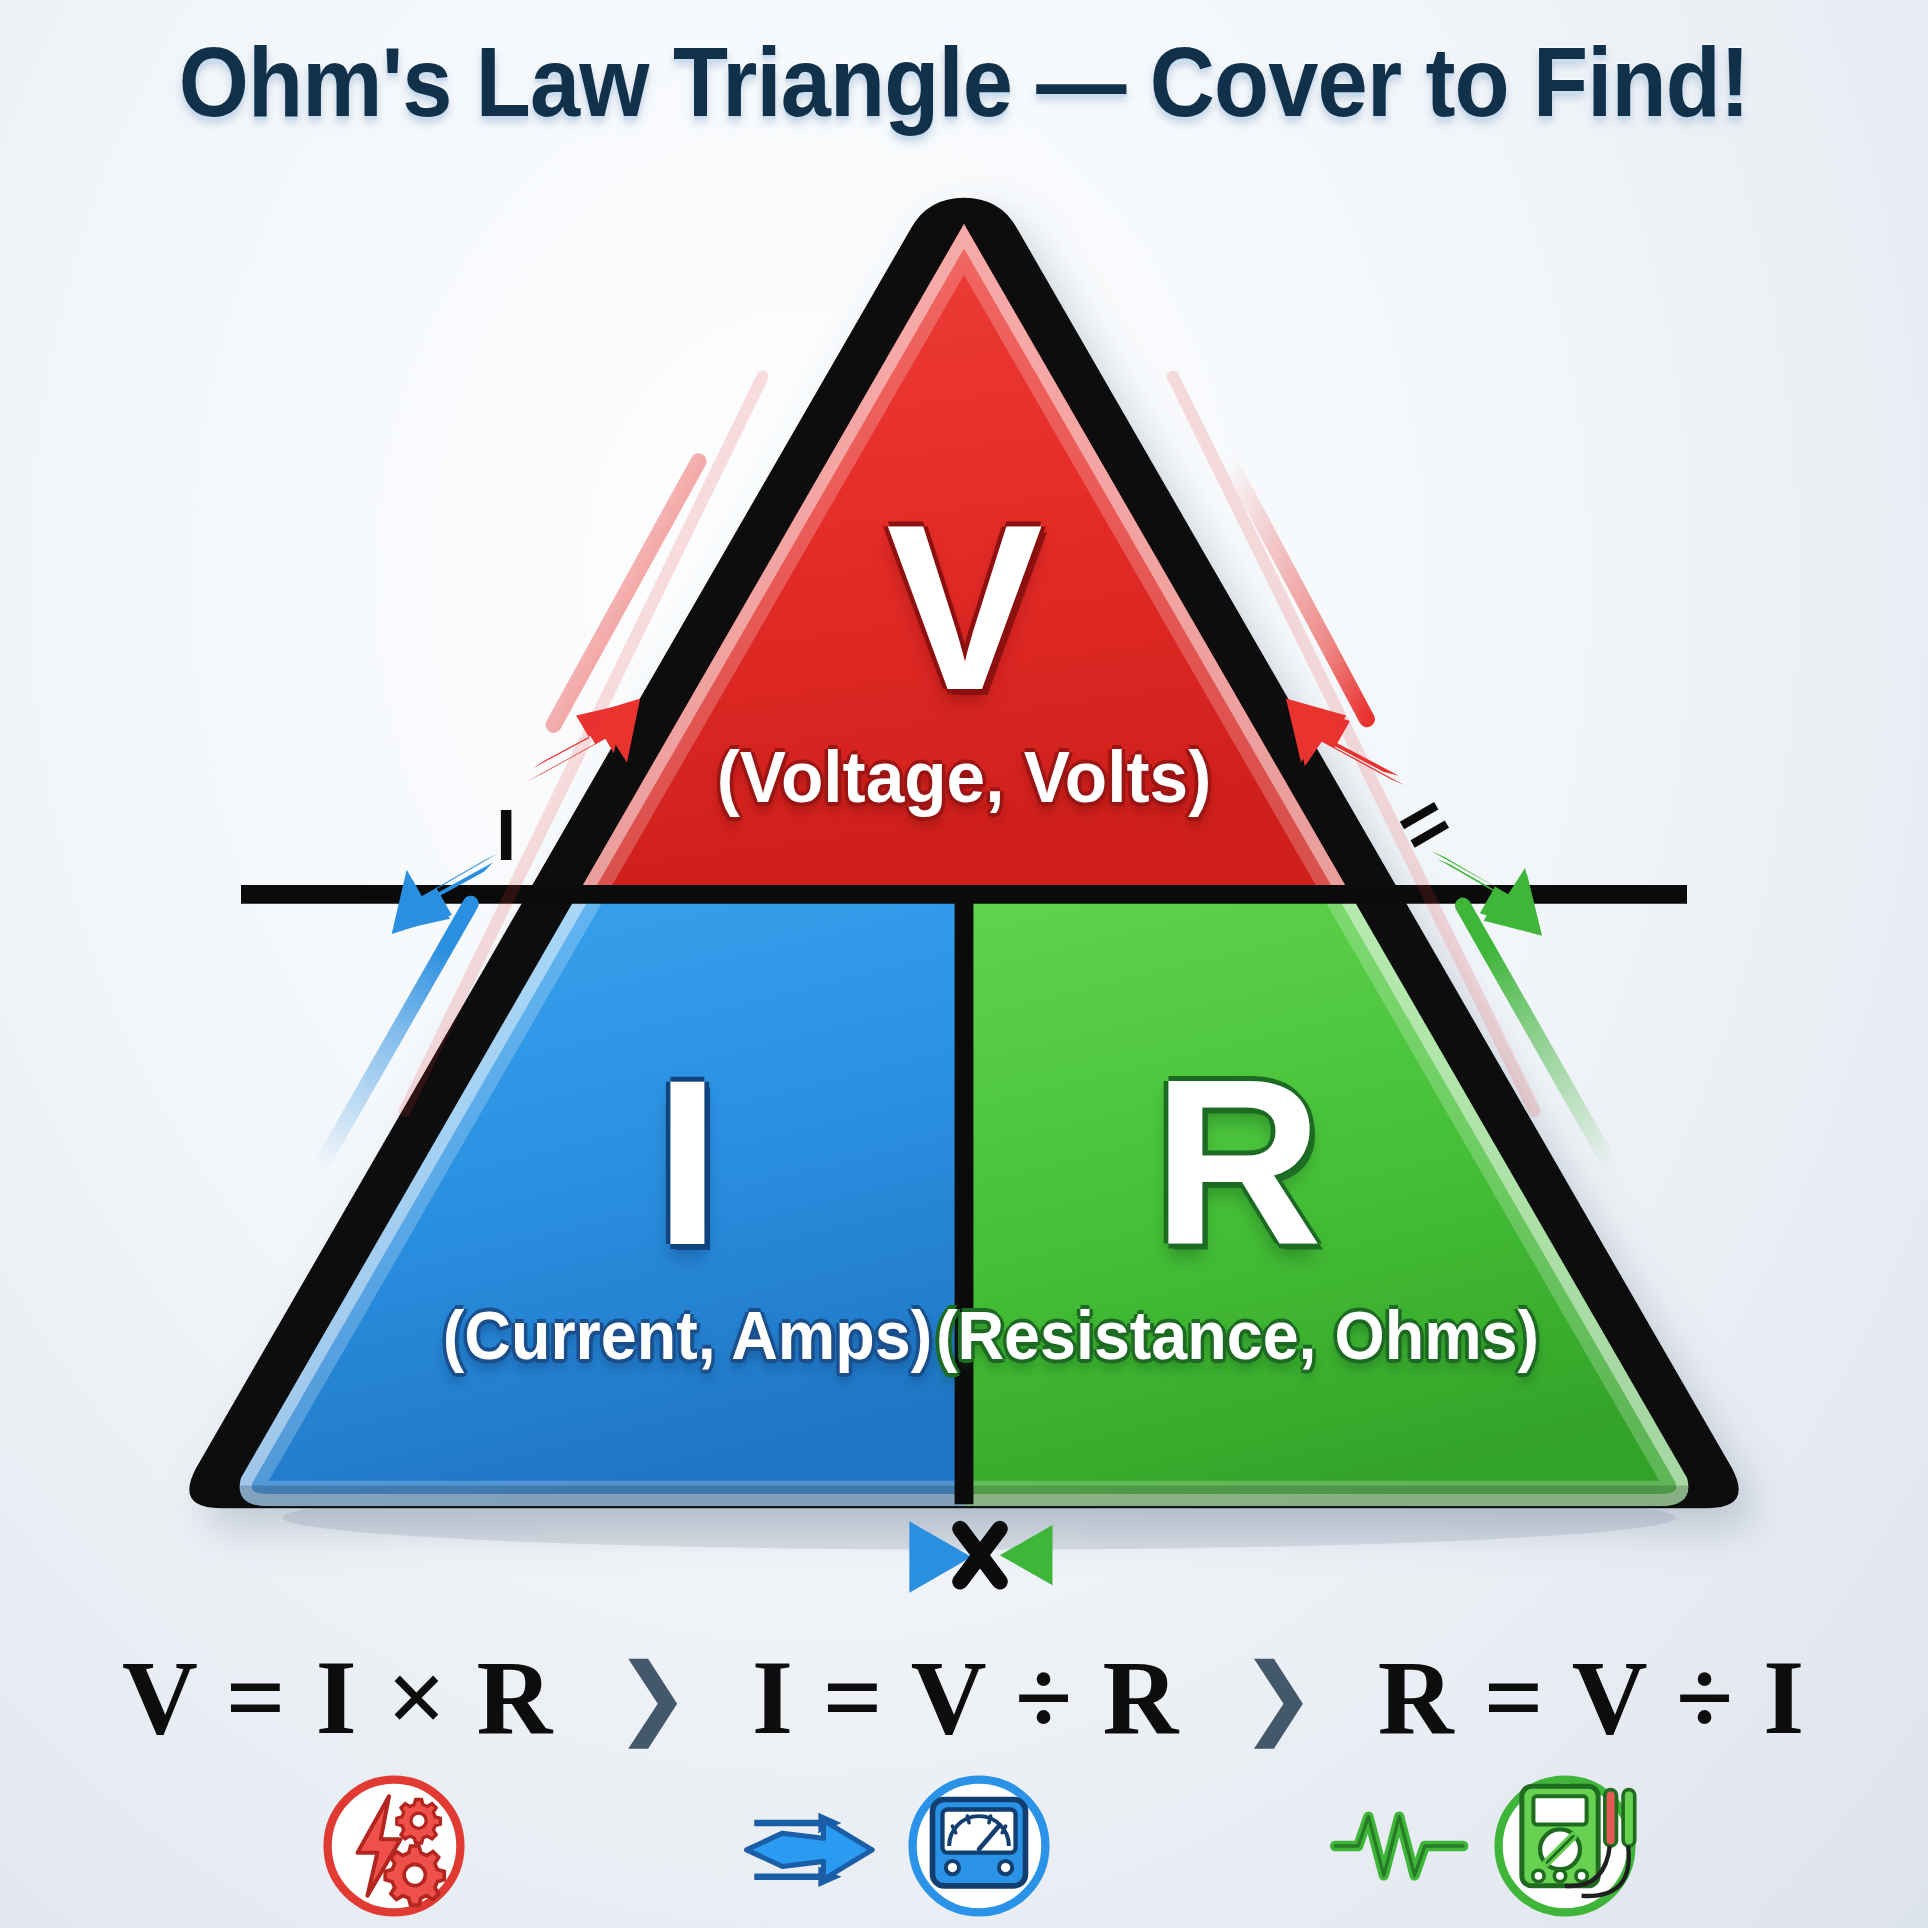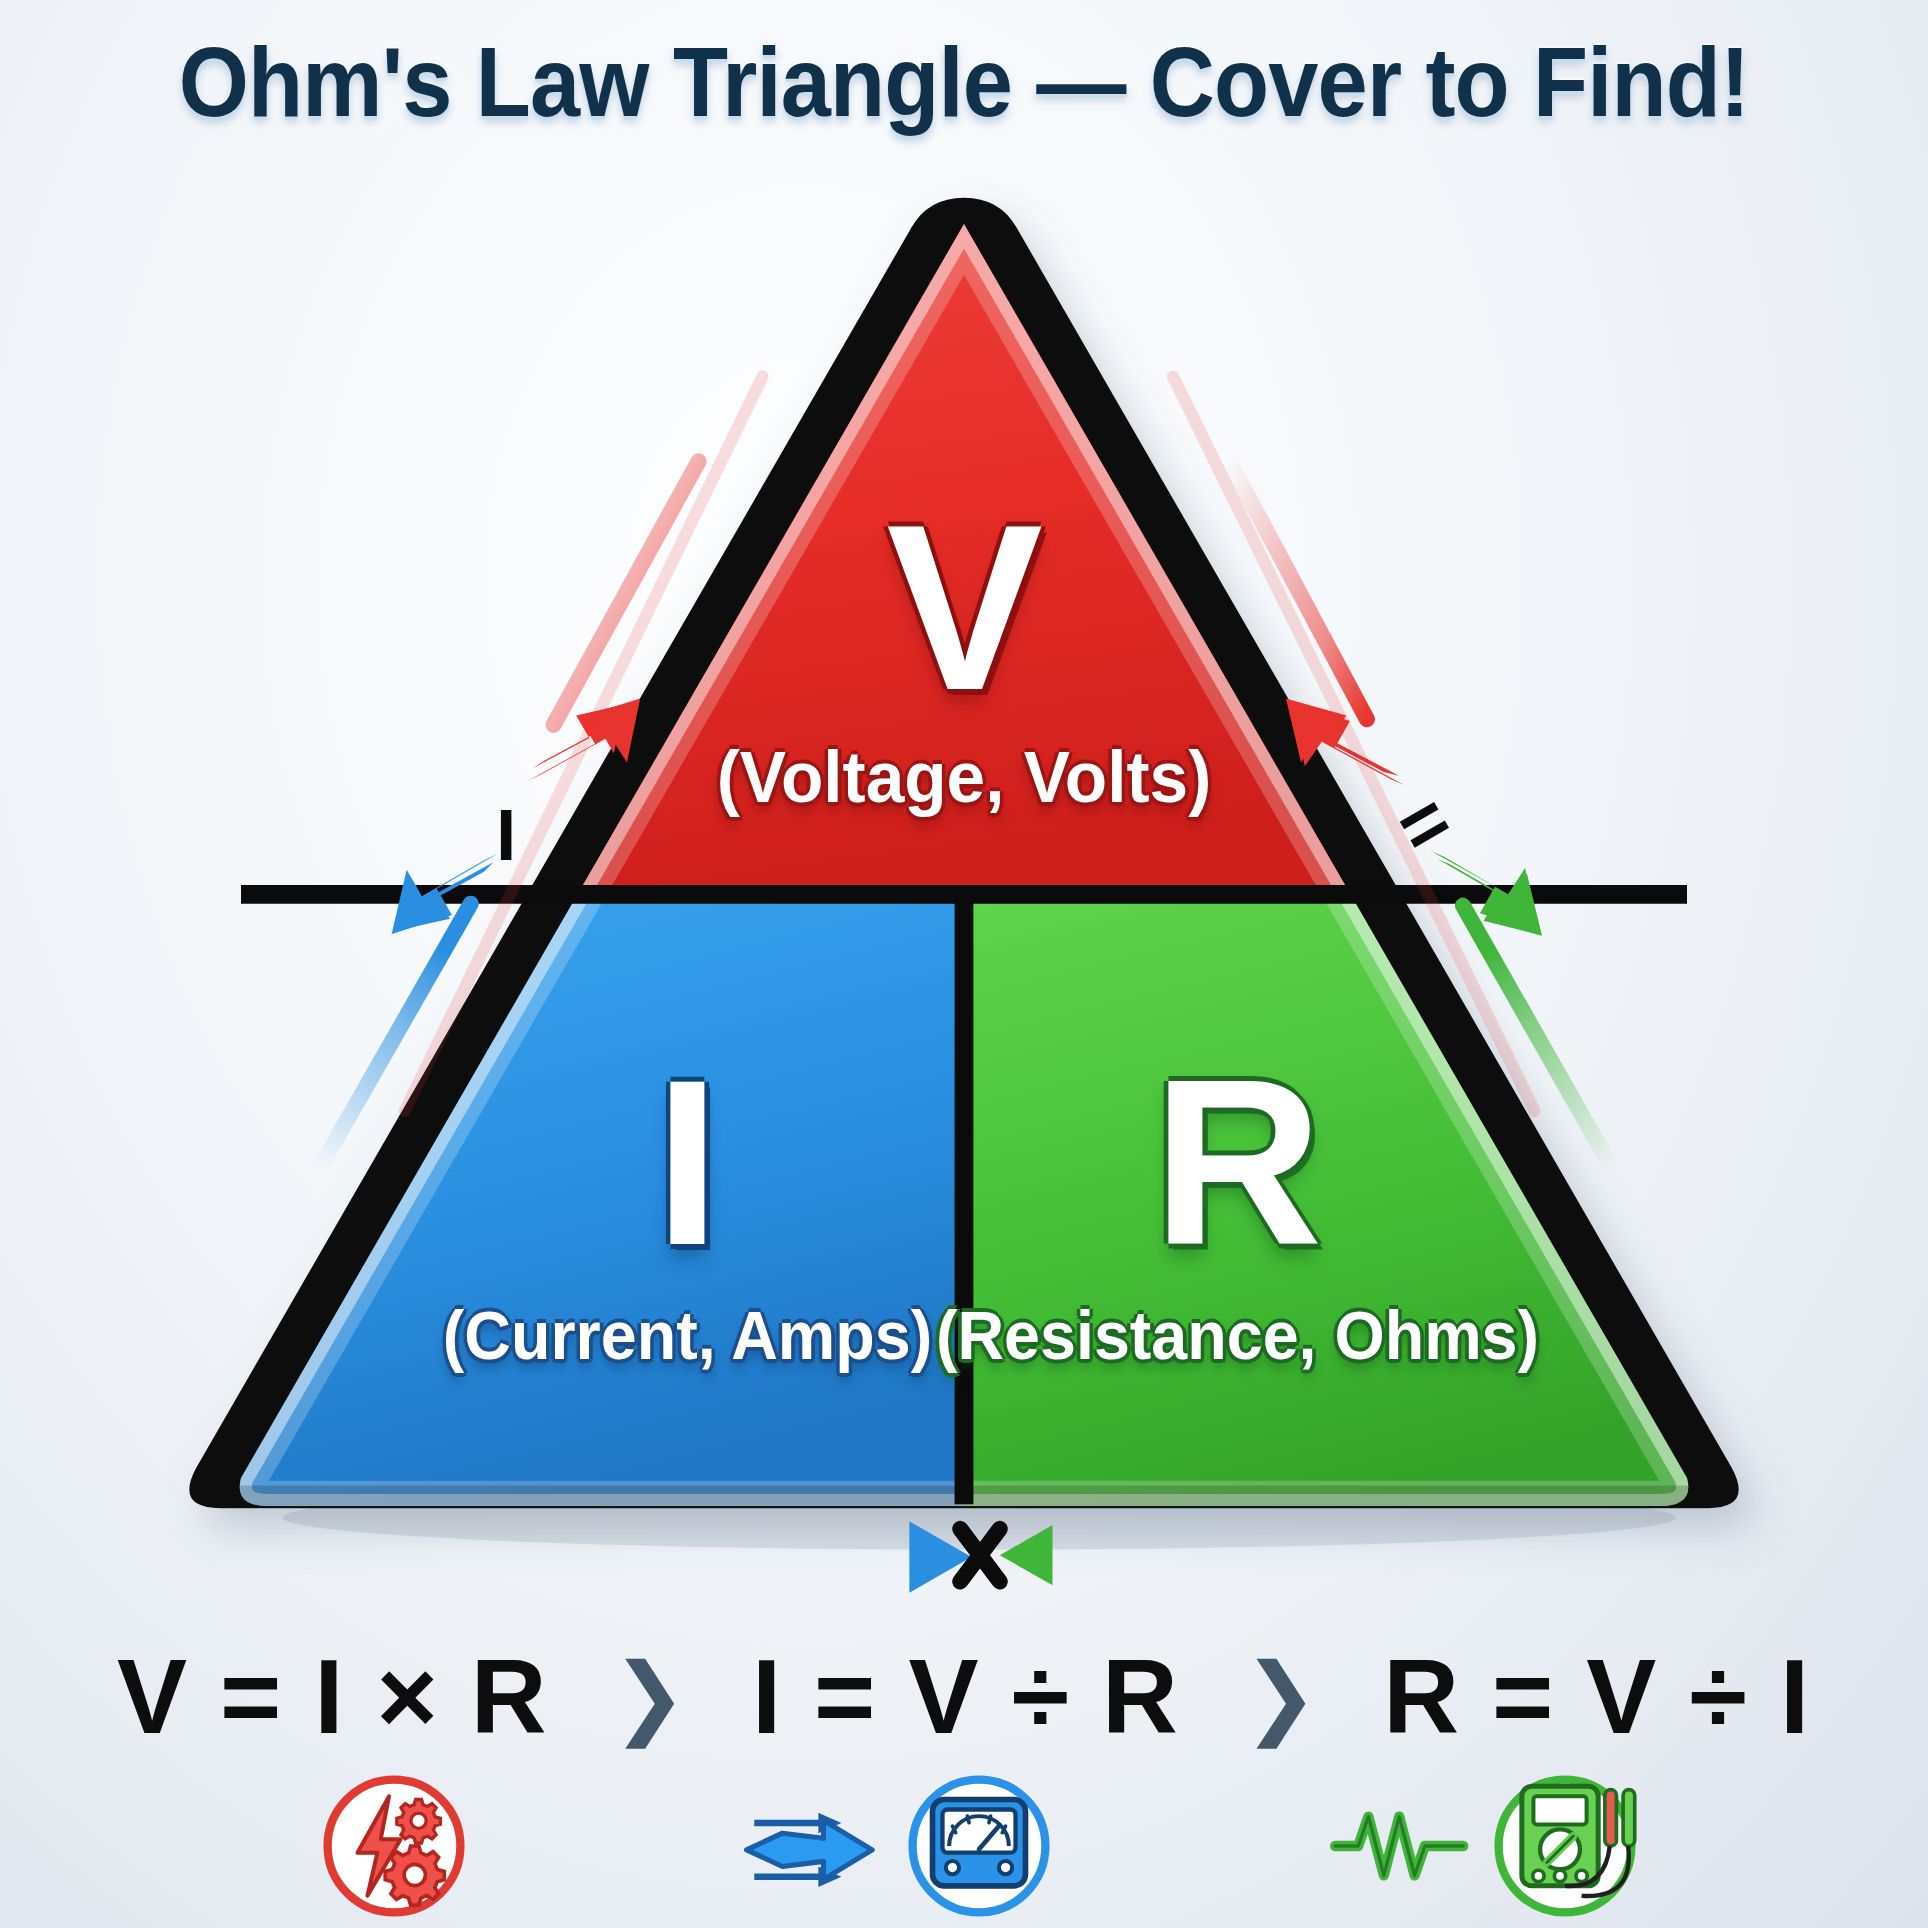--- a/index.html
+++ b/index.html
@@ -123,21 +123,21 @@
   
   .formulas {
     position: absolute;
     top: 1637px; left: 0;
     width: 1928px;
     text-align: center;
     white-space: nowrap;
     font-size: 105px;
     font-weight: 700;
     color: #0d0d0d;
-    font-family: Liberation Sans, sans-serif;
+    font-family: Liberation Serif, serif;
     letter-spacing: 1.9px;
   }
   .formulas .fsep {
     color: #44586b;
     font-size: 90px;
     padding: 0 24.5px;
     font-weight: 400;
     position: relative;
     top: -5.6px;
   }

